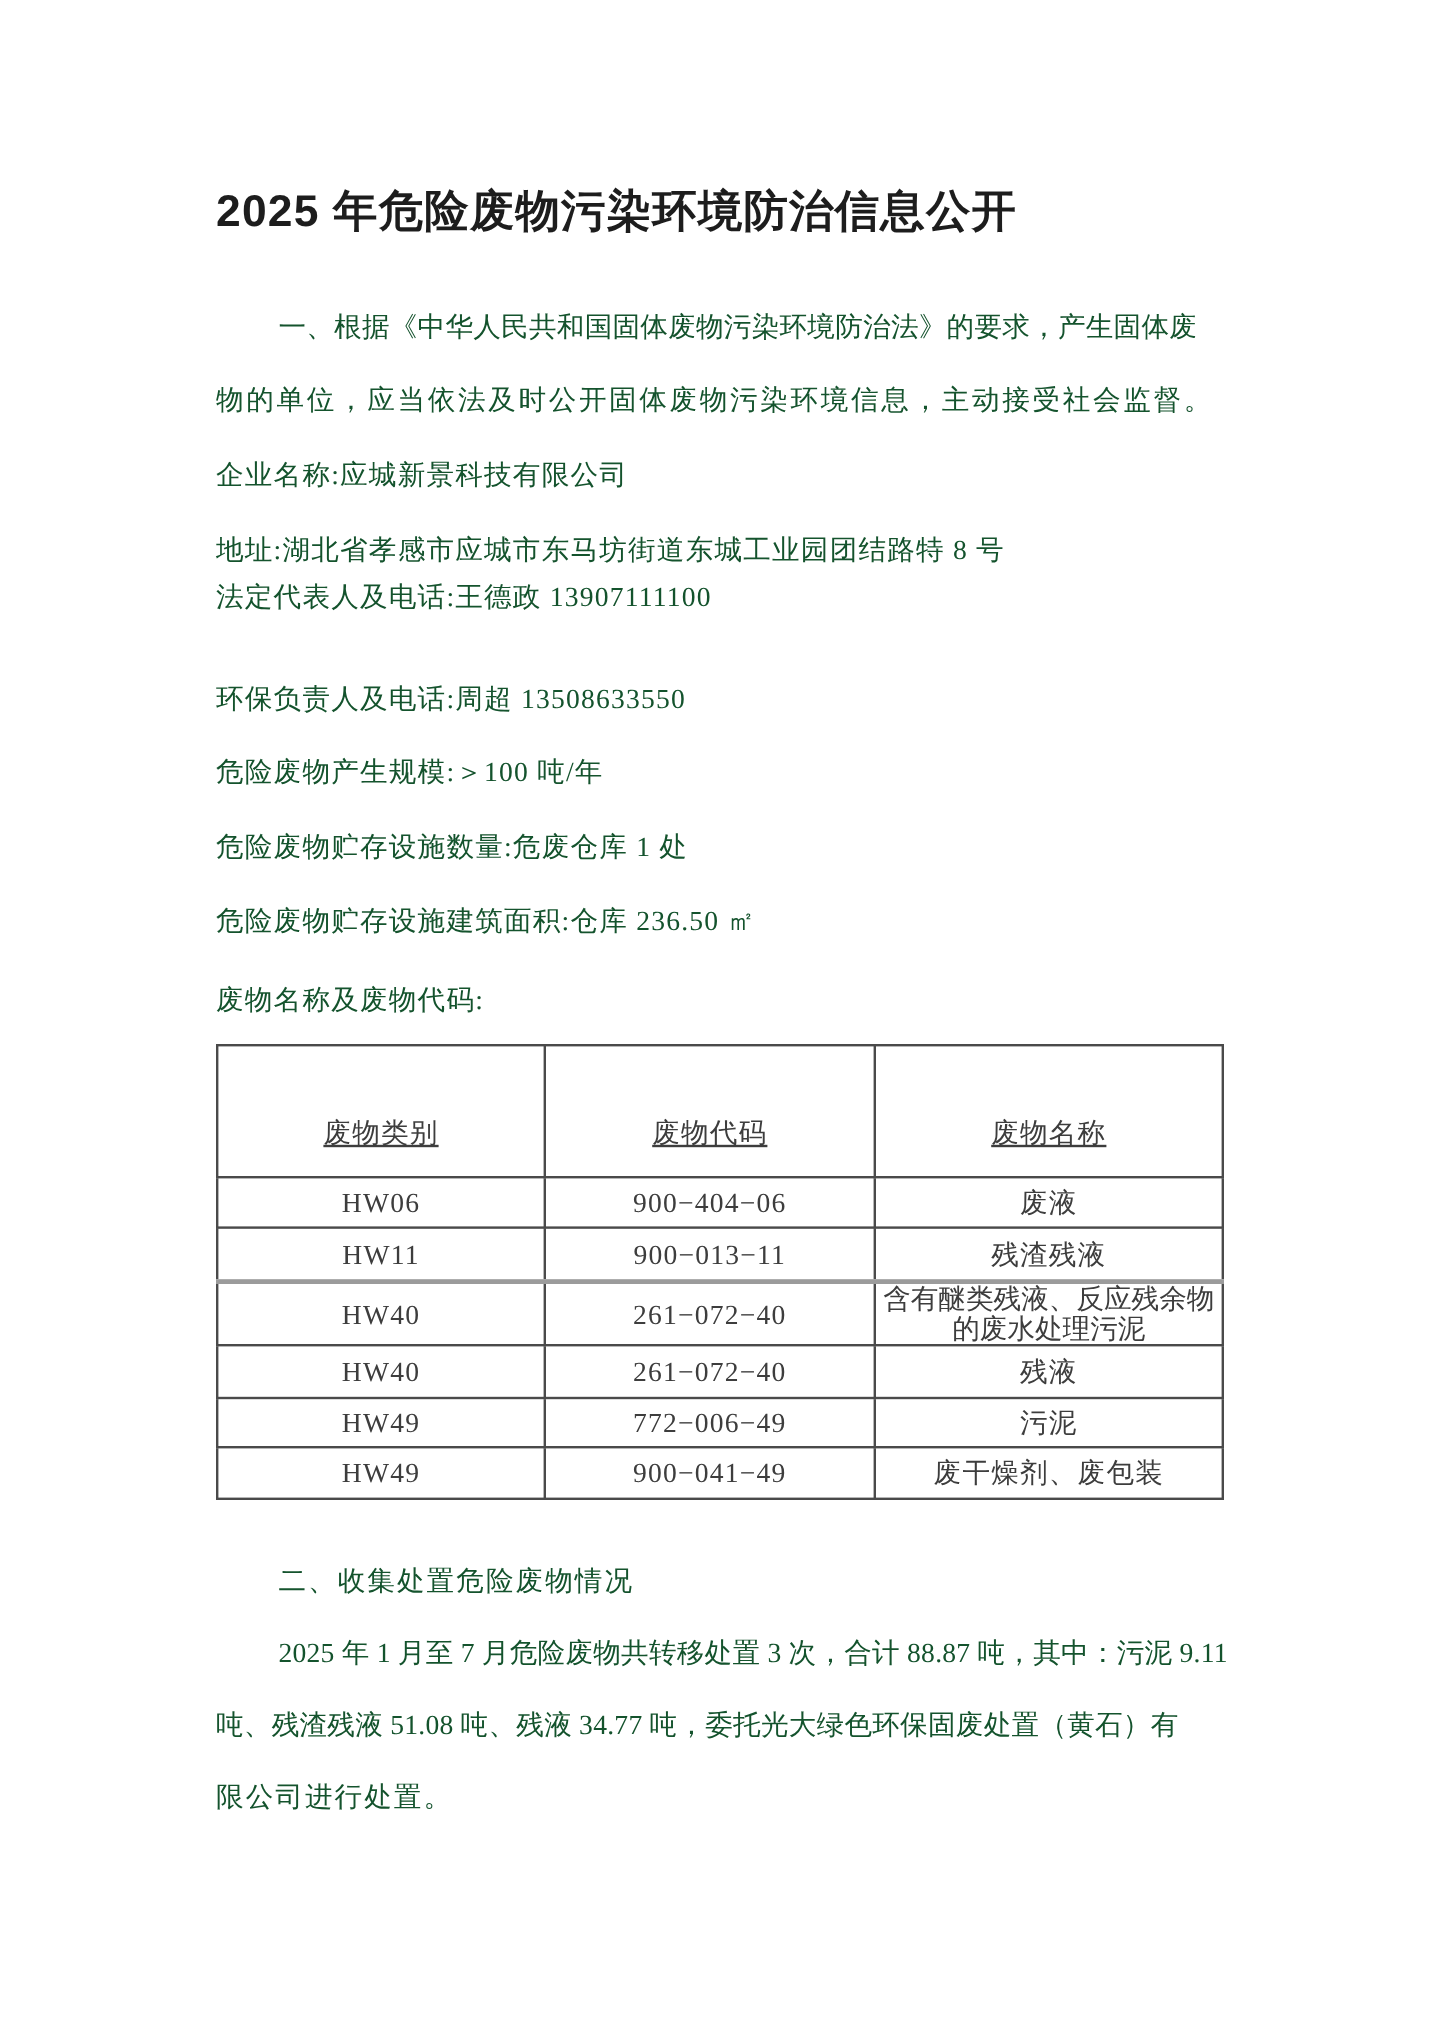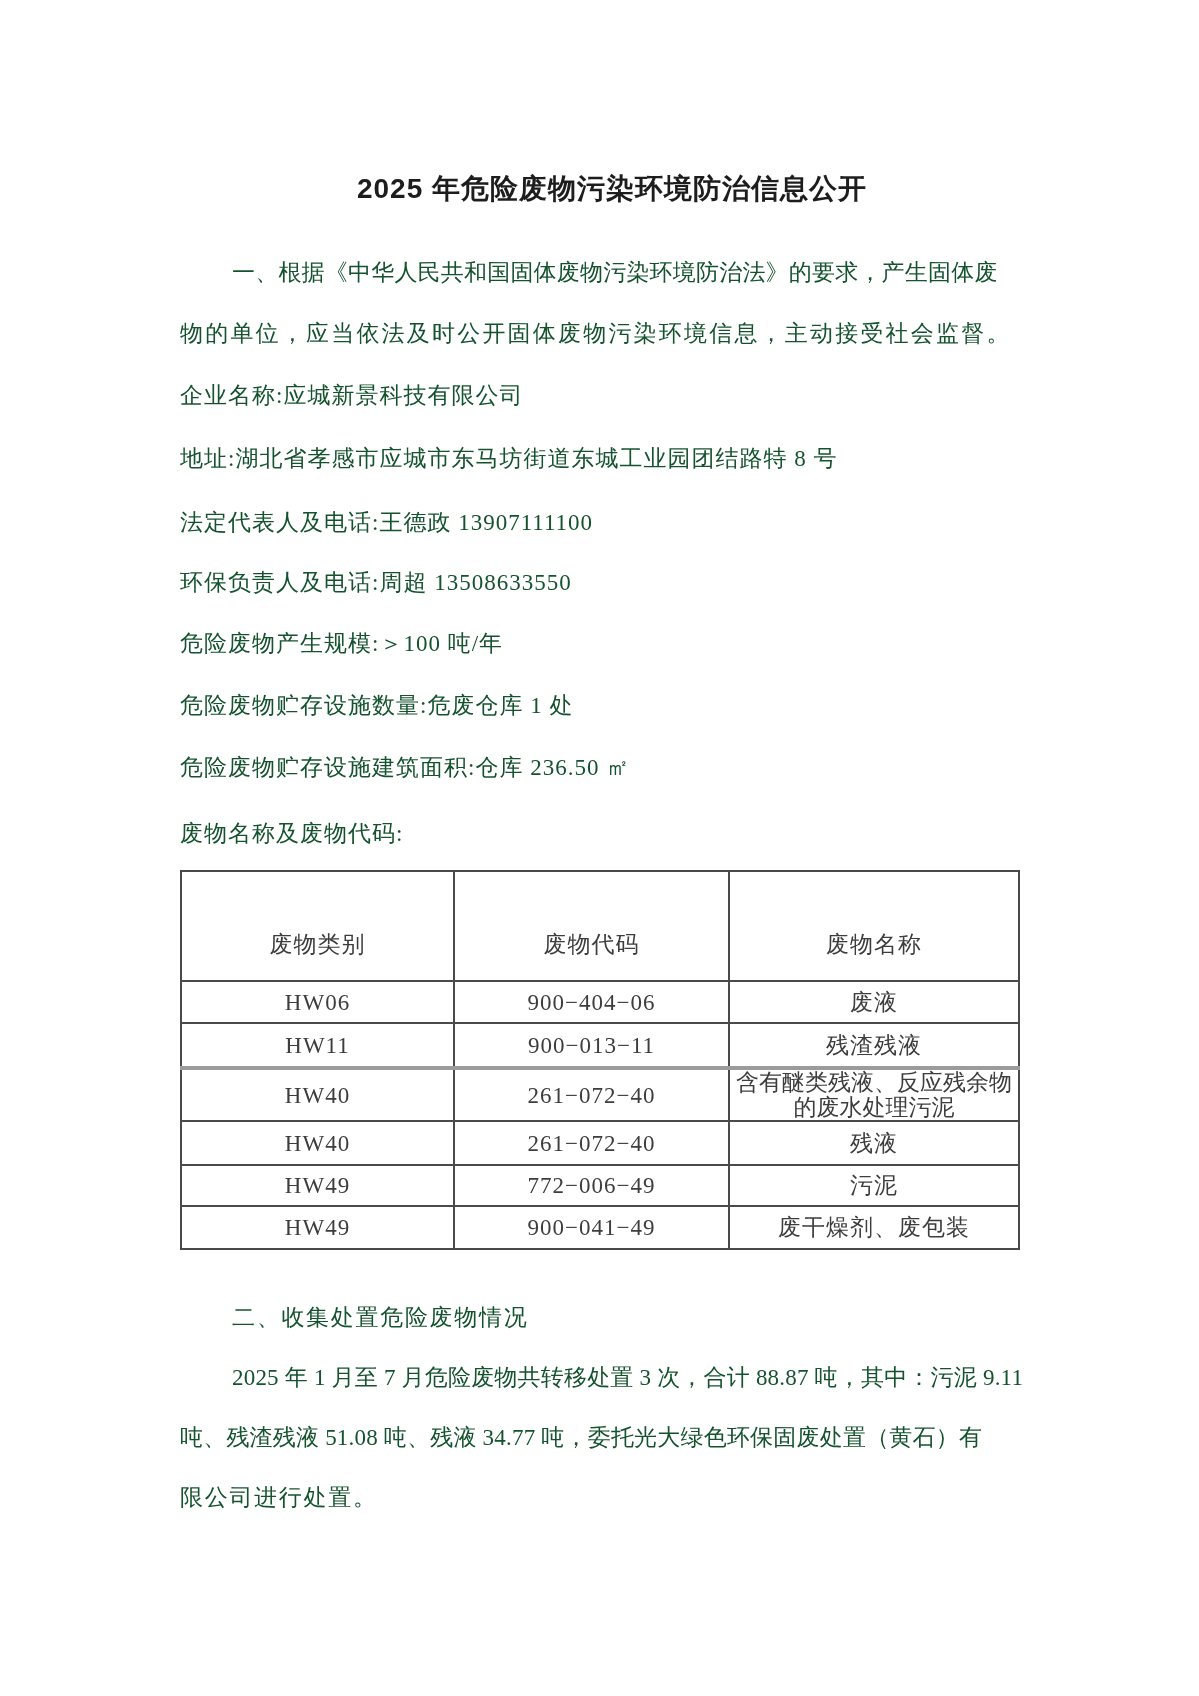--- a/index.html
+++ b/index.html
@@ -7,23 +7,22 @@
     position:relative;
     width:1199px;height:1696px;
     background:#ffffff;
     font-family:"Liberation Serif","DejaVu Serif",serif;
     color:#333333;
     overflow:hidden;
   }
   .title{
     position:absolute;
     left:180px;width:838px;top:158px;
-    margin:13px;
-    text-align:center;
-    font-size:28px;line-height:36px;
+    margin:0;
+    font-size:37px;line-height:36px;
     font-weight:bold;
     font-family:"Liberation Sans","DejaVu Sans",sans-serif;
     color:#1d1d1d;
     letter-spacing:1px;
     white-space:nowrap;
   }
   .ln{
     position:absolute;
     left:180px;width:838px;
     margin:0;
@@ -50,20 +49,21 @@
     text-align:center;
     font-weight:normal;
     padding:0 4px;
     letter-spacing:1px;
     overflow:hidden;
   }
   .waste-table thead th{
     height:88px;
     vertical-align:bottom;
     padding-bottom:20px;
+    text-decoration:underline;
   }
   .waste-table tbody td{vertical-align:middle;line-height:25px;}
   .row-h42 td{height:40px;}
   .row-h44 td{height:42px;}
   .row-h50 td{height:48px;}
   .row-h41 td{height:39px;}
   .row-h43 td{height:41px;}
   .thick-divider td{border-bottom:4px solid #9b9b9b;margin-left:41px;}
   .wrap-cell{white-space:normal;}
 </style>
@@ -72,21 +72,21 @@
 
 <div class="page">
 
   <h1 class="title">2025 年危险废物污染环境防治信息公开</h1>
 
   <p class="ln indent sp0" style="top:258px">一、根据《中华人民共和国固体废物污染环境防治法》的要求，产生固体废</p>
   <p class="ln sp2" style="top:319px">物的单位，应当依法及时公开固体废物污染环境信息，主动接受社会监督。</p>
 
   <p class="ln" style="top:381px">企业名称:应城新景科技有限公司</p>
   <p class="ln" style="top:444px">地址:湖北省孝感市应城市东马坊街道东城工业园团结路特 8 号</p>
-  <p class="ln" style="top:508px">法定代表人及电话:王德政 13907111100</p>
+  <p class="ln" style="top:483px">法定代表人及电话:王德政 13907111100</p>
   <p class="ln" style="top:568px">环保负责人及电话:周超 13508633550</p>
   <p class="ln" style="top:629px">危险废物产生规模:＞100 吨/年</p>
   <p class="ln" style="top:691px">危险废物贮存设施数量:危废仓库 1 处</p>
   <p class="ln" style="top:753px">危险废物贮存设施建筑面积:仓库 236.50 ㎡</p>
   <p class="ln" style="top:819px">废物名称及废物代码:</p>
 
   <table class="waste-table">
     <colgroup>
       <col style="width:273px">
       <col style="width:275px">

